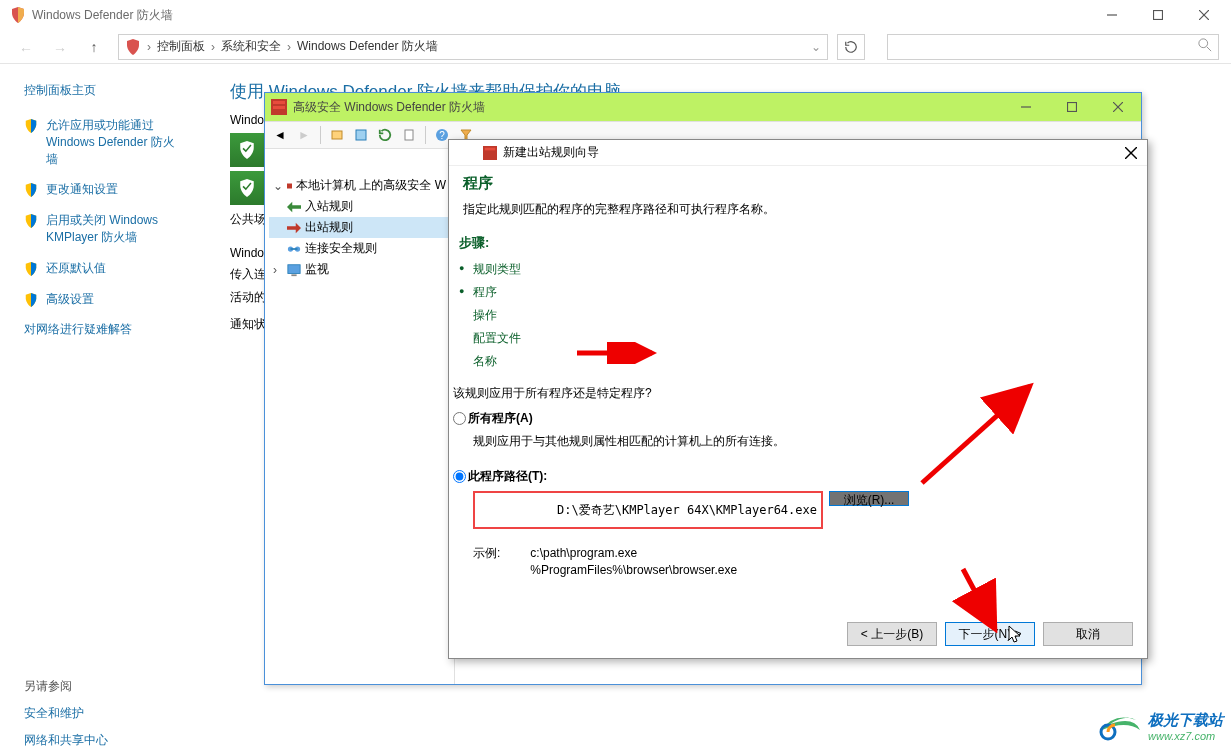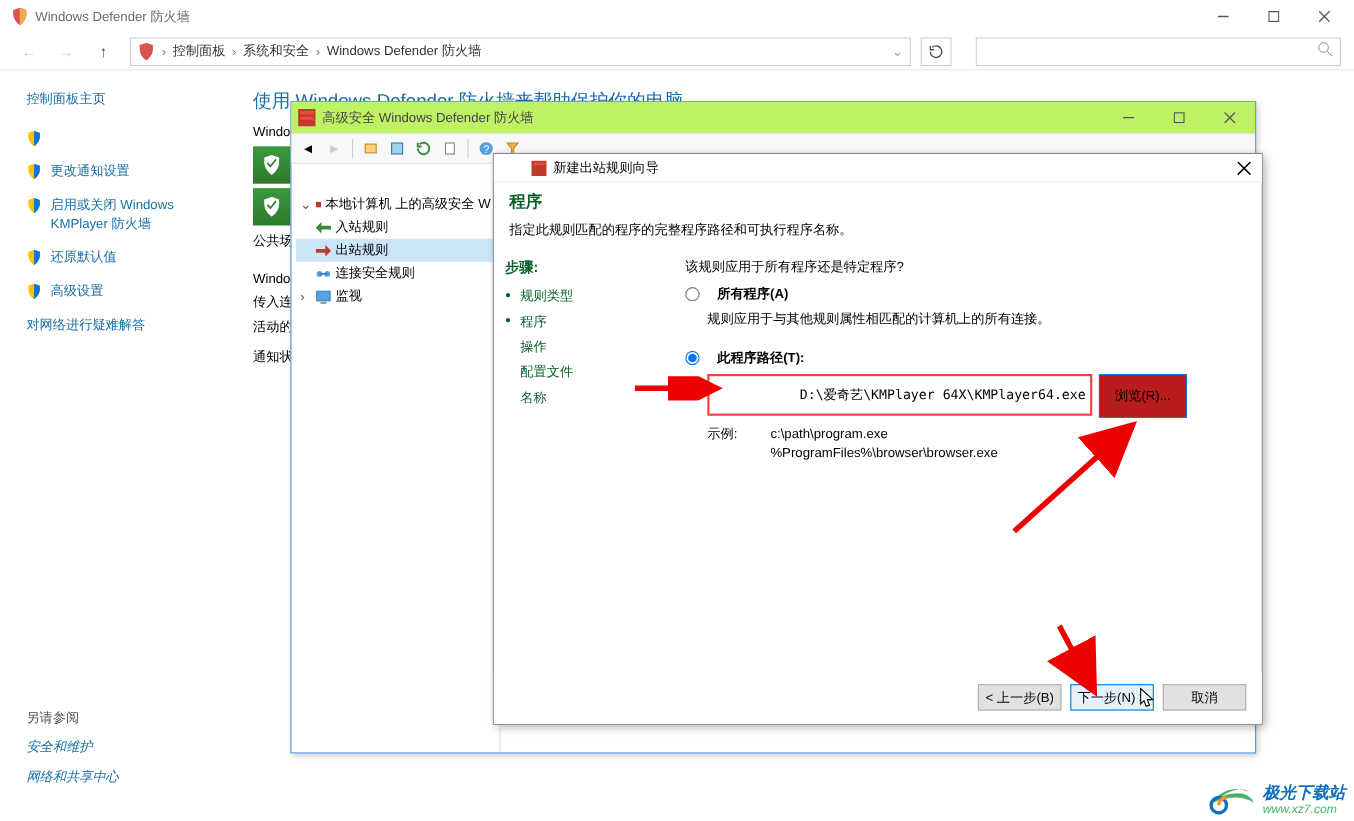--- a/index.html
+++ b/index.html
@@ -22,21 +22,21 @@
 .cp-refresh { width: 28px; height: 26px; border: 1px solid #d0d0d0; display: flex; align-items: center; justify-content: center; margin-left: -1px; }
 .cp-search { flex: 1; height: 26px; border: 1px solid #d0d0d0; display: flex; align-items: center; padding: 0 6px; color: #888; margin-left: 12px; }
 .cp-search .mag { margin-left: auto; }
 
 .cp-body { position: absolute; top: 64px; left: 0; right: 0; bottom: 0; display: flex; }
 .cp-sidebar { width: 200px; padding: 18px 24px; }
 .cp-sidebar .main-link { color: #1a6ea5; margin-bottom: 18px; }
 .cp-sidebar .item { display: flex; gap: 8px; margin-bottom: 14px; color: #1a6ea5; line-height: 1.4; }
 .cp-sidebar .shield { width: 14px; height: 14px; flex-shrink: 0; margin-top: 2px; }
 .cp-sidebar .sec2 { margin-top: 340px; }
-.cp-sidebar .plain-link { color: #1a6ea5; margin-bottom: 10px; font-style: italic; }
+.cp-sidebar .plain-link { color: #1a6ea5; margin-bottom: 10px; }
 
 .cp-main { flex: 1; padding: 16px 30px; position: relative; }
 .cp-main h1 { color: #1a6ea5; font-size: 17px; font-weight: 400; margin-bottom: 10px; }
 .cp-main .desc { margin-bottom: 6px; }
 .cp-main .bars { display: flex; flex-direction: column; gap: 4px; }
 .cp-main .greenbar { height: 34px; background: linear-gradient(#3c9a3c,#2c7a2c); display: flex; align-items: center; padding: 0 8px; gap: 8px; color: #fff; width: 40px; }
 .cp-cat { margin-top: 6px; }
 
 
 .fw-window { position: absolute; left: 264px; top: 92px; width: 878px; height: 593px; border: 1px solid #4a90d9; background: #fff; box-shadow: 2px 2px 6px rgba(0,0,0,.2); }
@@ -54,39 +54,39 @@
 .fw-tree .exp { width: 10px; color:#555; }
 
 
 .wiz { position: absolute; left: 448px; top: 139px; width: 700px; height: 520px; border: 1px solid #888; background: #fff; box-shadow: 3px 3px 8px rgba(0,0,0,.3); }
 .wiz-titlebar { height: 26px; display: flex; align-items: center; padding: 0 6px; background: #fff; border-bottom: 1px solid #eee; }
 .wiz-titlebar .t { display: flex; align-items:center; gap:6px;padding-left:28px; }
 .wiz-titlebar .close { margin-left: auto; width: 20px; height: 20px; display:flex; align-items:center; justify-content:center; font-size: 14px; }
 .wiz-header { padding: 8px 14px 14px; }
 .wiz-header h2 { color: #0a5f2a; font-size: 15px; font-weight: 700; margin-bottom: 8px; }
 .wiz-header p { font-size: 12px; }
-.wiz-content { display: flex; position: absolute; top: 88px; bottom: 48px; left: 0; right: 0; }
+.wiz-content { display: flex; position: absolute; top: 88px; bottom: 48px; left: 0; right: 0; flex-direction: column; }
 .wiz-steps { width: 170px; padding: 6px 10px; }
 .wiz-steps .hdr { color: #0a5f2a; font-weight: 700; margin-bottom: 6px; font-size: 13px; }
 .wiz-steps .step { color: #0a5f2a; padding: 3px 0 3px 14px; position: relative; }
 .wiz-steps .step.active::before { content: "●"; position: absolute; left: 0; color: #0a5f2a; font-size: 9px; top: 5px; }
 .wiz-steps .step.active { font-weight:400; }
 .wiz-right { flex: 1; padding: 6px 14px 6px 4px; position: relative; }
 .wiz-right .q { margin-bottom: 8px; }
-.wiz-right .opt { margin-bottom: 6px; display:flex; align-items:center; gap:16px; }
+.wiz-right .opt { margin-bottom: 6px; display:flex; align-items:center; gap:2px; }
 .wiz-right .opt label { font-weight: 700; }
 .wiz-right .optdesc { margin-left: 20px; margin-bottom: 18px; }
 .wiz-right .txtrow { margin-left: 20px; display: flex; gap: 6px; }
 .wiz-right input[type=text] { width: 350px; height: 38px; border: 2px solid #ef4444; padding: 0 4px; font-family: "Consolas","SimSun",monospace; font-size: 12px; text-align: right; }
-.wiz-right .browse { width: 80px; height: 40px; border: 1px solid #0078d7; background: #b91c1c; font-size: 12px; }
-.wiz-right .example { margin-left: 20px; margin-top: 6px; display: flex; gap: 30px; font-family: "SimSun","Consolas",monospace; font-size: 12px; }
+.wiz-right .browse { width: 80px; height: 15px; border: 1px solid #0078d7; background: #737373; font-size: 12px; }
+.wiz-right .example { margin-left: 20px; margin-top: 16px; display: flex; gap: 30px; font-family: "SimSun","Consolas",monospace; font-size: 12px; }
 .wiz-right .example .paths { line-height: 1.4; }
 
 .wiz-footer { position: absolute; bottom: 0; left: 0; right: 0; height: 48px; display: flex; align-items: center; justify-content: flex-end; gap: 8px; padding: 0 14px; background:#fff; }
-.wiz-footer button { width: 76px; height: 24px; border: 1px solid #adadad; background: #e1e1e1; font-size: 12px; }
+.wiz-footer button { width: 90px; height: 24px; border: 1px solid #adadad; background: #e1e1e1; font-size: 12px; }
 .wiz-footer .next { border: 1px solid #0078d7; background: #e5f1fb; position: relative; }
 .cursor { position: absolute; pointer-events:none; }
 
 
 .arrow { position: absolute; pointer-events: none; }
 
 .shield-ico { width:16px; height:16px; }
 
 .watermark { position:absolute; right:8px; bottom:4px; display:flex; align-items:center; gap:6px; font-size:12px; color:#228b44; font-style:italic; pointer-events:none; }
 .watermark .logo { width:46px; height:32px; }
@@ -156,20 +156,21 @@
   </div>
 
   <div class="cp-body">
     <div class="cp-sidebar">
       <div class="main-link">控制面板主页</div>
       <div class="item">
         <svg class="shield" viewBox="0 0 16 16">
             <path fill="#ffc107" d="M8 0l6 2v4c0 4-3 8-6 10C5 14 2 10 2 6V2z"></path>
             <path fill="#0078d7" d="M8 0v16c3-2 6-6 6-10V2z"></path>
           </svg>
+        <span>允许应用或功能通过 Windows Defender 防火墙</span>
       </div>
       <div class="item">
         <svg class="shield" viewBox="0 0 16 16">
             <path fill="#ffc107" d="M8 0l6 2v4c0 4-3 8-6 10C5 14 2 10 2 6V2z"></path>
             <path fill="#0078d7" d="M8 0v16c3-2 6-6 6-10V2z"></path>
           </svg>
         <span>更改通知设置</span>
       </div>
       <div class="item">
         <svg class="shield" viewBox="0 0 16 16">

